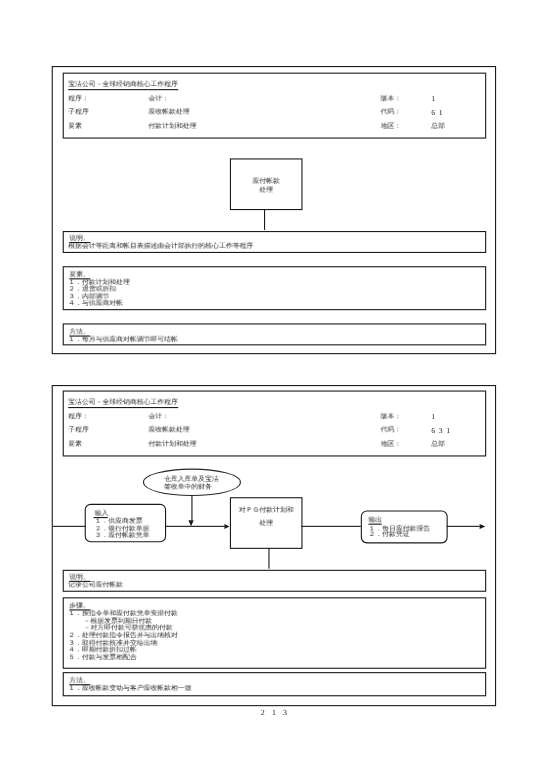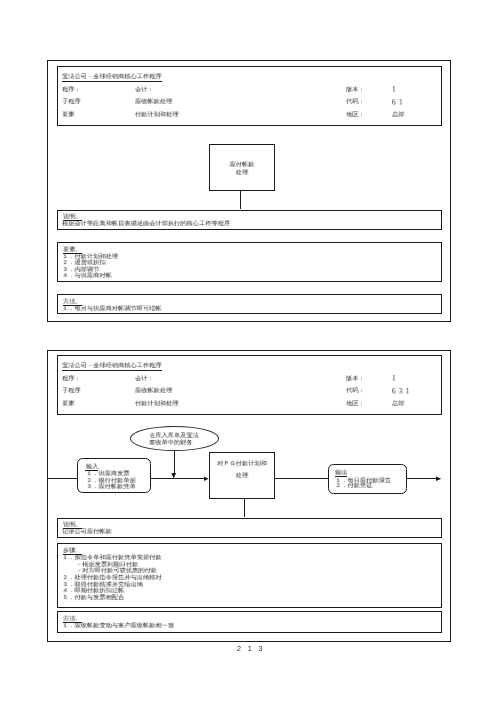--- a/index.html
+++ b/index.html
@@ -34,21 +34,21 @@
   .ellipse{position:absolute;box-sizing:border-box;border:0.9px solid #2a2a2a;border-radius:50%;}
 
   .vline{position:absolute;background:#1a1a1a;width:1px;}
   .hline{position:absolute;background:#1a1a1a;height:1px;}
   .arrow,.arrowdn{position:absolute;display:block;overflow:visible;}
   .arrow path,.arrowdn path{fill:#1a1a1a;}
 
   .sect{position:absolute;box-sizing:border-box;border:1px solid #1a1a1a;}
 
   .pagenum{position:absolute;font-size:7.2px;line-height:7.2px;white-space:nowrap;
-           letter-spacing:2.4px;font-family:Liberation Sans, sans-serif;
+           letter-spacing:2.4px;font-family:Liberation Serif, serif;
            will-change:transform;backface-visibility:hidden;}
 </style>
 </head>
 <body>
 
 <div class="page">
 <div class="diagram" style="left:47.3px;top:60.4px;width:404.0px;height:261.6px;">
   <div class="hdrbox" style="left:8.6px;top:4.8px;width:385.5px;height:60.1px;">
     <div class="cjk" style="left:4.3px;top:6.9px;">宝洁公司－全球经销商核心工作程序</div>
     <div class="ul" style="left:3.7px;top:13.9px;width:100.3px;"></div>

